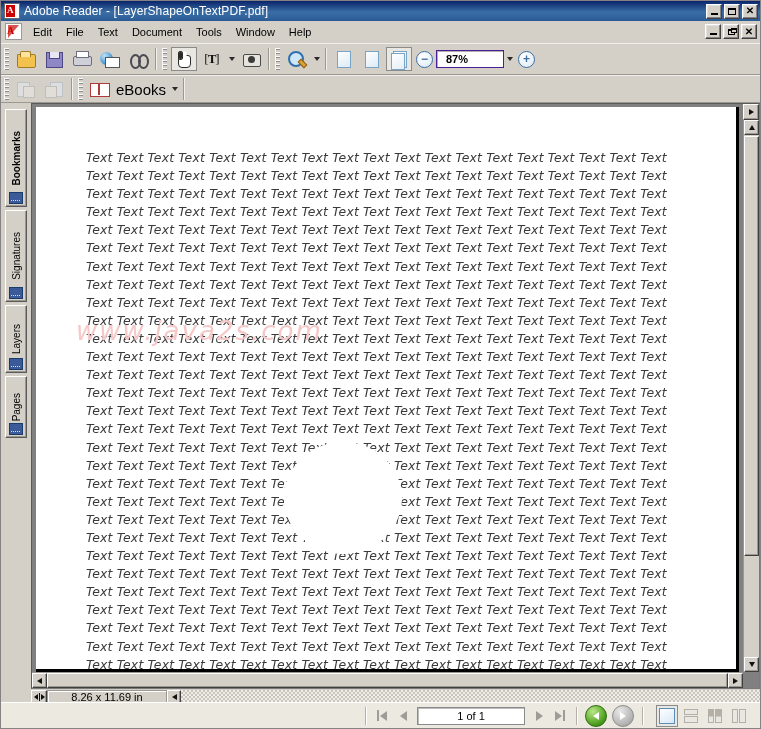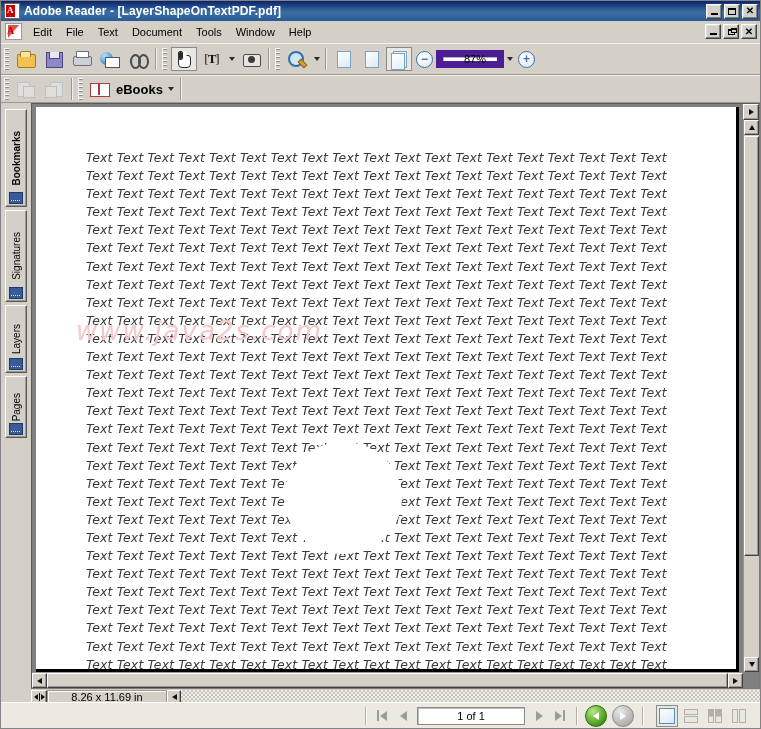--- a/index.html
+++ b/index.html
@@ -37,21 +37,21 @@
   .title-icon::before {
     content: ""; position: absolute; left: 1px; top: 1px;
     width: 9px; height: 12px; background: #cc0000;
   }
   .title-icon::after {
     content: "A"; position: absolute; left: 2px; top: 0px;
     font-size: 9px; font-weight: bold; color: #fff;
     font-family: "Liberation Serif", serif; line-height: 13px;
   }
   .title-text {
-    color: #fff; font-weight: bold; font-size: 12px;
+    color: #fff; font-weight: normal; font-size: 12px;
     white-space: nowrap; flex: 1; letter-spacing: 0.1px;
   }
   .winbtns { display: flex; gap: 2px; }
   .winbtn {
     width: 16px; height: 15px;
     background: #d4d0c8;
     border: 1px solid #fff;
     border-right-color: #404040; border-bottom-color: #404040;
     box-shadow: inset -1px -1px 0 #848284, inset 1px 1px 0 #dfdfdf;
     position: relative; box-sizing: border-box;
@@ -149,23 +149,23 @@
   .ic-page{position:relative;width:16px;height:18px;}
   .ic-page::before{content:"";position:absolute;left:2px;top:1px;width:12px;height:15px;background:linear-gradient(150deg,#ffffff 0%,#dceaf6 100%);border:1px solid #7aa4c6;}
   .ic-page2::after{content:"";position:absolute;left:0px;top:3px;width:12px;height:15px;background:linear-gradient(150deg,#fff 0%,#e5eef7 100%);border:1px solid #7aa4c6;}
   .ic-prevview::before{content:"";position:absolute;left:1px;top:2px;width:11px;height:13px;background:#e8f0f8;border:1px solid #9ab4c9;}
   .ic-prevview::after{content:"";position:absolute;left:7px;top:6px;width:10px;height:10px;background:#f1f1f1;border:1px solid #a9a9a9;}
   .ic-ebook::before{content:"";position:absolute;left:0px;top:3px;width:18px;height:12px;background:#fff;border:1.5px solid #b03a3a;}
   .ic-ebook::after{content:"";position:absolute;left:8px;top:3px;width:1.5px;height:12px;background:#b03a3a;}
 
   .tb-zoom-box {
     width: 68px; height: 18px; background: #fff;
-    border: 7px solid #4c1d95; box-shadow: inset 1px 1px 0 #b0b0b0;
-    display: flex; align-items: center; padding-left: 21px;
-    font-size: 11px; color: #000; box-sizing: border-box; flex: none;
+    border: 1px solid #4c1d95; box-shadow: inset 1px 1px 0 #b0b0b0;
+    display: flex; align-items: center; padding-left: 9px;
+    font-size: 11px; color: #000; box-sizing: border-box; flex: none; font-weight: bold;
   }
   .circ-btn {
     width: 15px; height: 15px; border-radius: 50%;
     border: 1.6px solid #3d6fa5; color: #3d6fa5;
     display: flex; align-items: center; justify-content: center;
     font-size: 12px; font-weight: bold; line-height: 1; flex: none;
     background: radial-gradient(circle at 35% 30%, #ffffff 0%, #dbe9f5 100%);
     margin: 0 3px;
   }
   .promo {
@@ -179,21 +179,21 @@
   }
   .promo .arrowic {
     width: 14px; height: 14px; position: relative; flex: none;
   }
   .promo .arrowic::before{
     content:""; position:absolute; left:1px; top:1px;
     width:0;height:0;border-left:10px solid #e8dc70;
     border-top:5px solid transparent;border-bottom:5px solid transparent;
     transform: rotate(-35deg);
   }
-  .ebooks-label { font-size:13px; color:#000; padding:0 3px 0 2px; white-space:nowrap;font-weight:bold; }
+  .ebooks-label { font-size:15px; color:#000; padding:0 3px 0 2px; white-space:nowrap; }
 
   
   .bodyarea {
     position: relative;
     height: 586px;
     display: flex;
     background: #d4d0c8;
     box-sizing: border-box;
   }
   .navpane {

